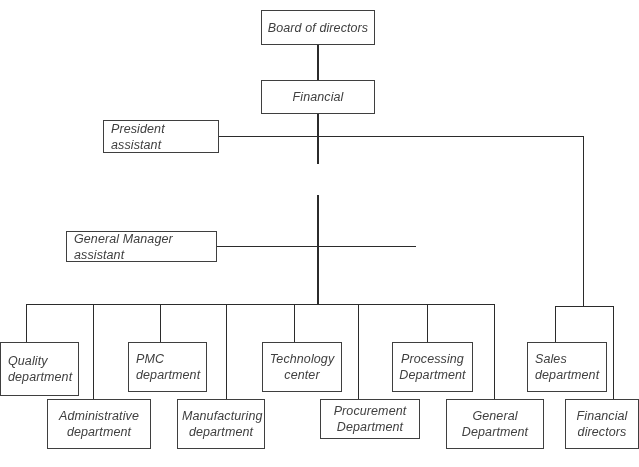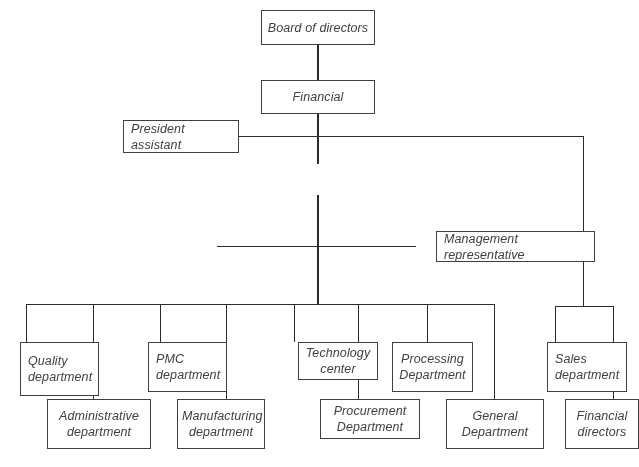--- a/index.html
+++ b/index.html
@@ -31,21 +31,20 @@
     flex-direction: column;
     justify-content: center;
     z-index: 3;
     letter-spacing: 0.1px;
   }
   .node.align-left {
     align-items: flex-start;
     padding-left: 7px;
     padding-right: 16px;
     text-align: left;
-    margin-left: 20px;
   }
   .node.align-center {
     align-items: center;
     padding-left: 4px;
     padding-right: 4px;
     text-align: center;
   }
   .node .node-label {
     display: block;
     width: 100%;
@@ -100,24 +99,24 @@
 
   <div class="node align-center" style="left:261px; top:80px; width:114px; height:34px;">
     <span class="node-label">Financial</span>
   </div>
 
   <div class="node align-left" style="left:103px; top:120px; width:116px; height:33px;">
     <span class="node-label">President assistant</span>
   </div>
 
 
+  <div class="node align-left" style="left:66px; top:231px; width:151px; height:31px;">
+    <span class="node-label">General Manager assistant</span>
+  </div>
 
-  <div class="node align-left" style="left:416px; top:231px; width:159px; height:31px;">
-    <span class="node-label">Management representative</span>
-  </div>
 
   <div class="node align-left" style="left:0px; top:342px; width:79px; height:54px;">
     <span class="node-label">Quality
 department</span>
   </div>
 
   <div class="node align-center" style="left:47px; top:399px; width:104px; height:50px;">
     <span class="node-label">Administrative
 department</span>
   </div>
@@ -125,21 +124,21 @@
   <div class="node align-left" style="left:128px; top:342px; width:79px; height:50px;font-style:italic;">
     <span class="node-label">PMC
 department</span>
   </div>
 
   <div class="node align-center" style="left:177px; top:399px; width:88px; height:50px;">
     <span class="node-label">Manufacturing
 department</span>
   </div>
 
-  <div class="node align-center" style="left:262px; top:342px; width:80px; height:38px;margin-left:36px;">
+  <div class="node align-center" style="left:262px; top:342px; width:80px; height:50px;">
     <span class="node-label">Technology
 center</span>
   </div>
 
   <div class="node align-center" style="left:320px; top:399px; width:100px; height:40px;">
     <span class="node-label">Procurement
 Department</span>
   </div>
 
   <div class="node align-center" style="left:392px; top:342px; width:81px; height:50px;">

